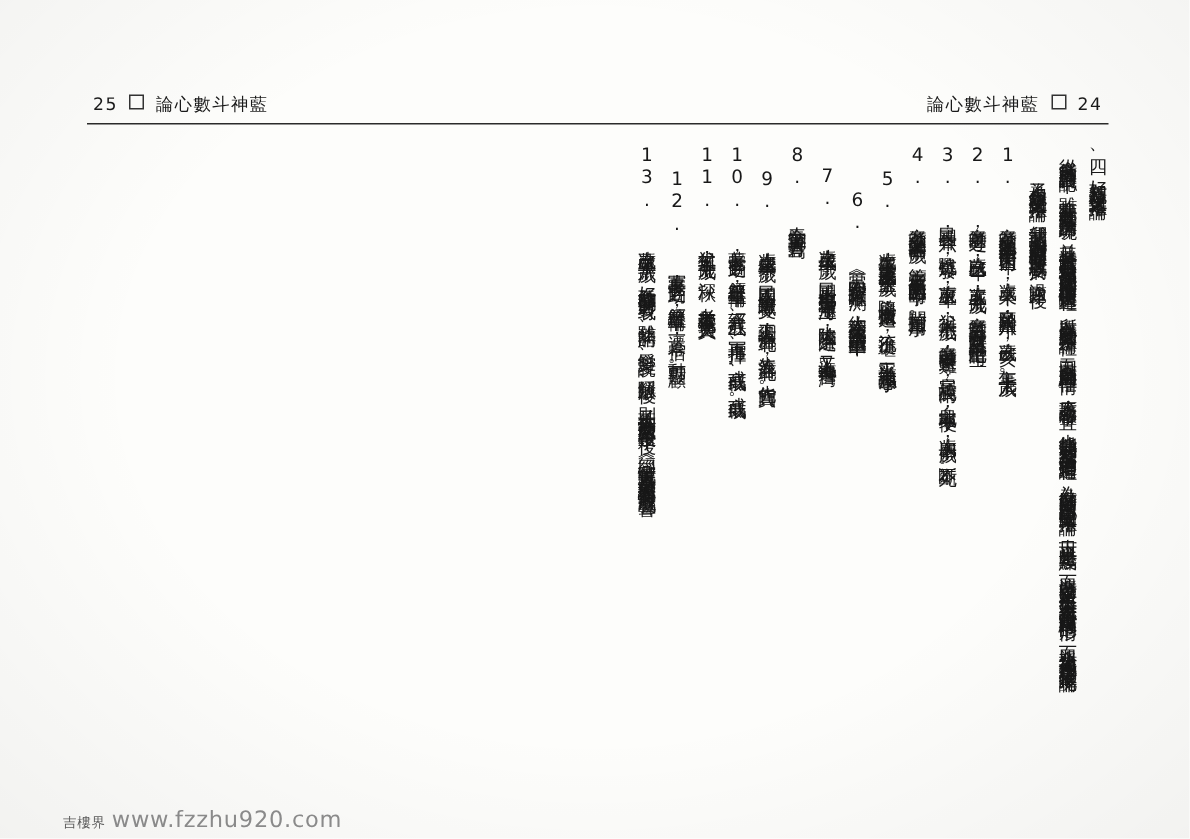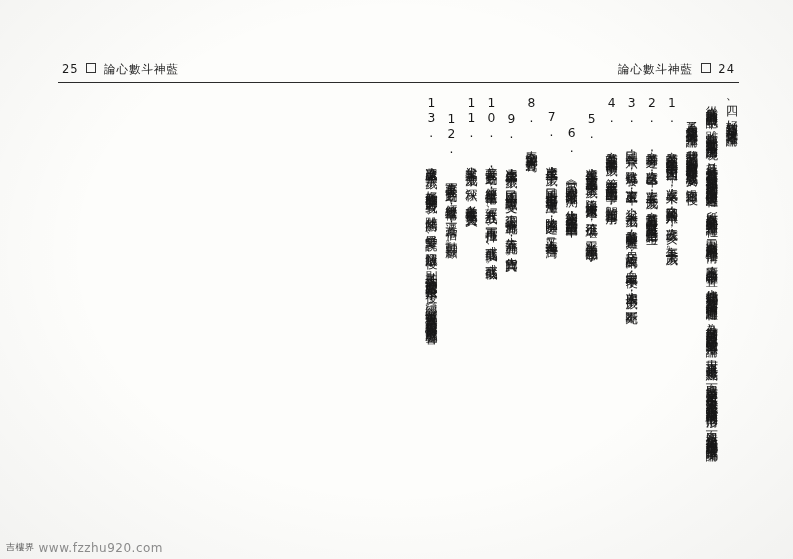--- a/index.html
+++ b/index.html
@@ -97,26 +97,27 @@
     position: absolute;
     left: 6px;
     bottom: 4px;
     font-size: 9px;
     color: #5a5a5a;
     letter-spacing: 0.5px;
     z-index: 6;
   }
   .footer .site {
     color: #8a8a8a;
-    font-size: 12px;
+    font-size: 15px;
   }
   .footer-row {
     display: flex;
-    align-items: flex-start;
+    align-items: flex-end;
     gap: 4px;
+    margin-left: 36px;
   }
 </style>
 </head>
 <body>
 
 <div class="page">
 
   <div class="hdr hdr-left">
     <span>25</span>
     <span class="sq"></span>

